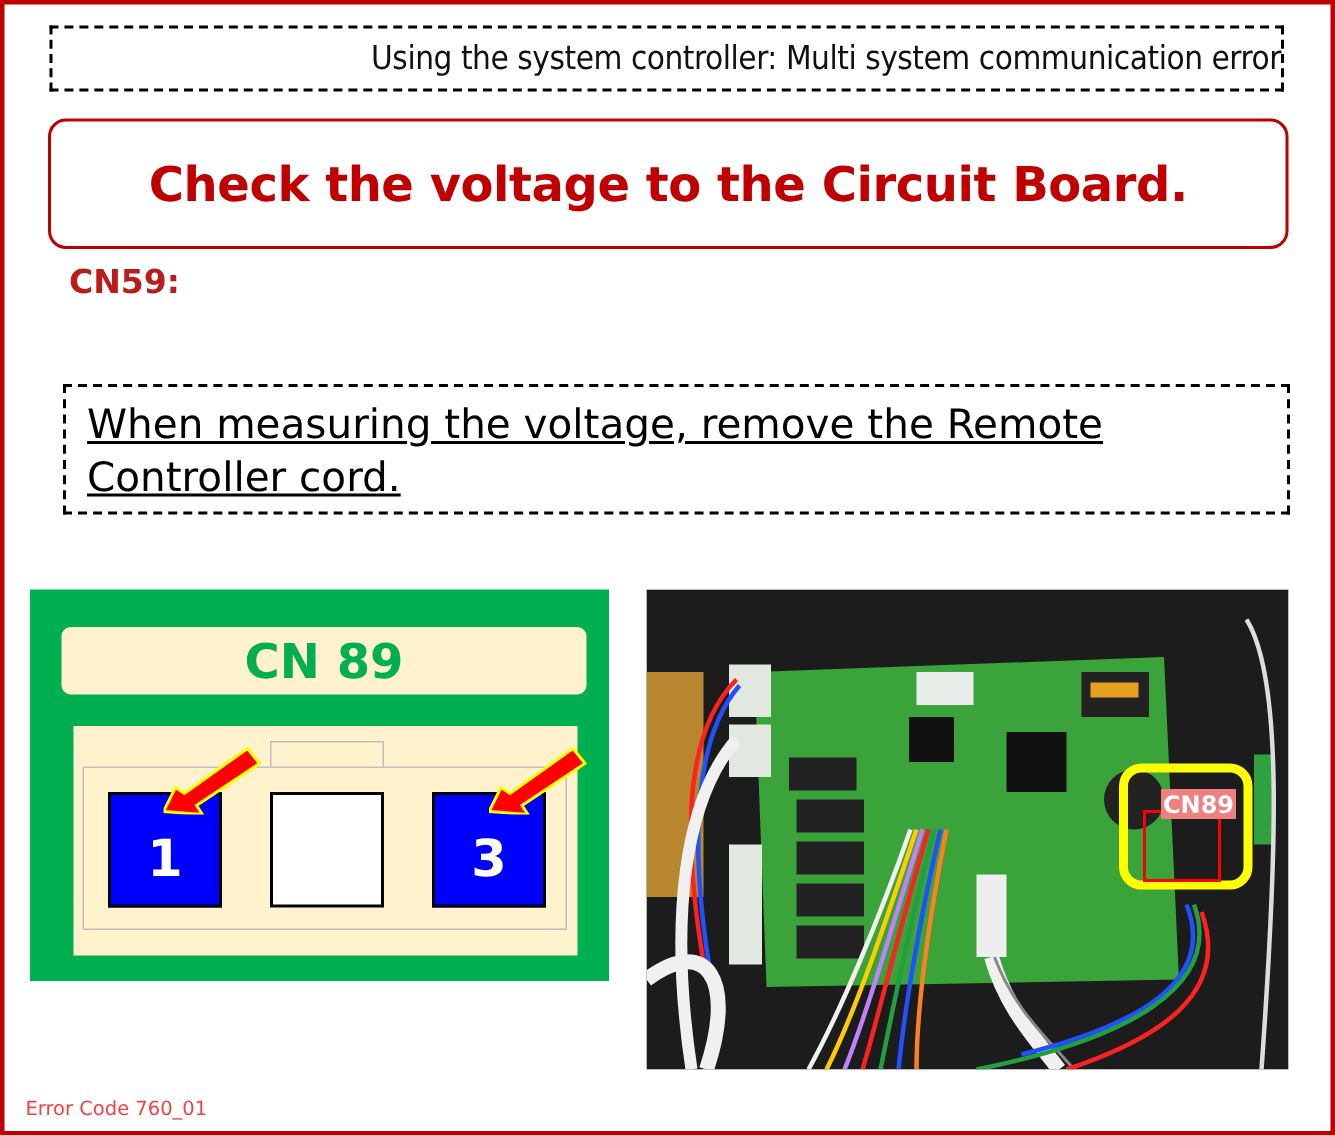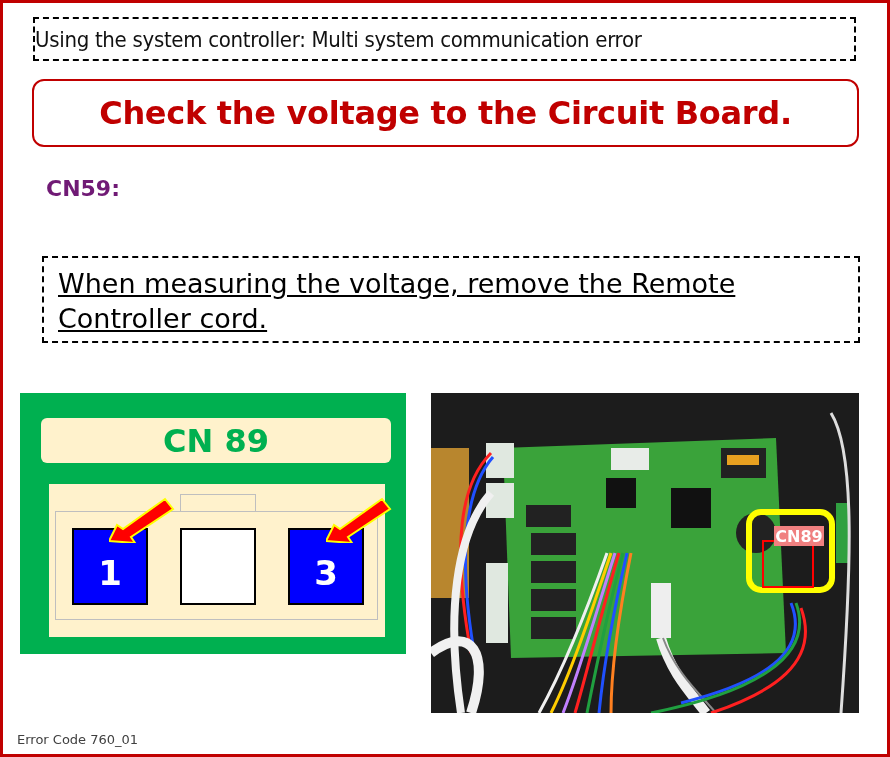--- a/index.html
+++ b/index.html
@@ -2,29 +2,29 @@
 <html><head>
 <meta charset="utf-8">
 <style>
   html, body { margin: 0; padding: 0; background: #ffffff; }
   body { width: 890px; height: 757px; position: relative; overflow: hidden;
          font-family: "DejaVu Sans", "Liberation Sans", sans-serif; }
   .frame { position: absolute; left: 0; top: 0; width: 884px; height: 751px;
            border: 3px solid #c00000; }
   .subtitle-box { position: absolute; left: 33px; top: 17px; width: 823px; height: 44px;
                   border: 2px dashed #000; box-sizing: border-box;
-                  display: flex; align-items: center; justify-content: flex-start;
+                  display: flex; align-items: center; justify-content: flex-end;
                   font-family: "DejaVu Sans Condensed", "DejaVu Sans", sans-serif;
                   font-size: 22px; color: #111; letter-spacing: -0.3px; }
-  .title-box { position: absolute; left: 32px; top: 79px; width: 827px; height: 68px;
+  .title-box { position: absolute; left: 32px; top: 79px; width: 827px; height: 87px;
                border: 2px solid #c00000; border-radius: 12px; box-sizing: border-box;
                display: flex; align-items: center; justify-content: center;
                color: #c00000; font-weight: bold; font-size: 32px; letter-spacing: -0.3px; }
   .spec { position: absolute; left: 46px; top: 174px; font-weight: bold; font-size: 22px;
-          color: #701a75; line-height: 30px; }
+          color: #b91c1c; line-height: 30px; }
   .spec .gap { display: inline-block; width: 30px; }
   .note-box { position: absolute; left: 42px; top: 256px; width: 818px; height: 87px;
               border: 2px dashed #000; box-sizing: border-box;
               padding: 8px 14px; font-size: 27px; line-height: 35px; color: #000; text-decoration: underline; }
   .diagram { position: absolute; left: 20px; top: 393px; width: 386px; height: 261px;
              background: #00b050; }
   .diagram .label { position: absolute; left: 21px; top: 25px; width: 350px; height: 45px;
                     background: #fff2cc; border-radius: 6px;
                     display: flex; align-items: center; justify-content: center;
                     color: #00b050; font-weight: bold; font-size: 32px; }
@@ -35,21 +35,21 @@
   .diagram .latch { position: absolute; left: 131px; top: 10px; width: 76px; height: 18px;
                     border: 1.5px solid #bfbfbf; border-bottom: none; box-sizing: border-box; }
   .pin { position: absolute; top: 44px; width: 76px; height: 77px; border: 2px solid #000;
          box-sizing: border-box; display: flex; align-items: center; justify-content: center;
          color: #fff; font-weight: bold; font-size: 34px; padding-top: 12px; }
   .pin.blue { background: #0000ff; }
   .pin.white { background: #ffffff; }
   .arrow { position: absolute; width: 66px; height: 46px; }
   .photo { position: absolute; left: 431px; top: 393px; width: 428px; height: 320px;
            background: #a3a3a3; overflow: hidden; }
-  .footer { position: absolute; left: 17px; top: 732px; font-size: 13px; color: #404040; }
+  .footer { position: absolute; left: 17px; top: 732px; font-size: 13px; color: #ef4444; }
 </style>
 </head>
 <body>
 
 <div class="frame"></div>
 
 <div class="subtitle-box">
   <span>Using the system controller: Multi system communication error</span>
 </div>
 

